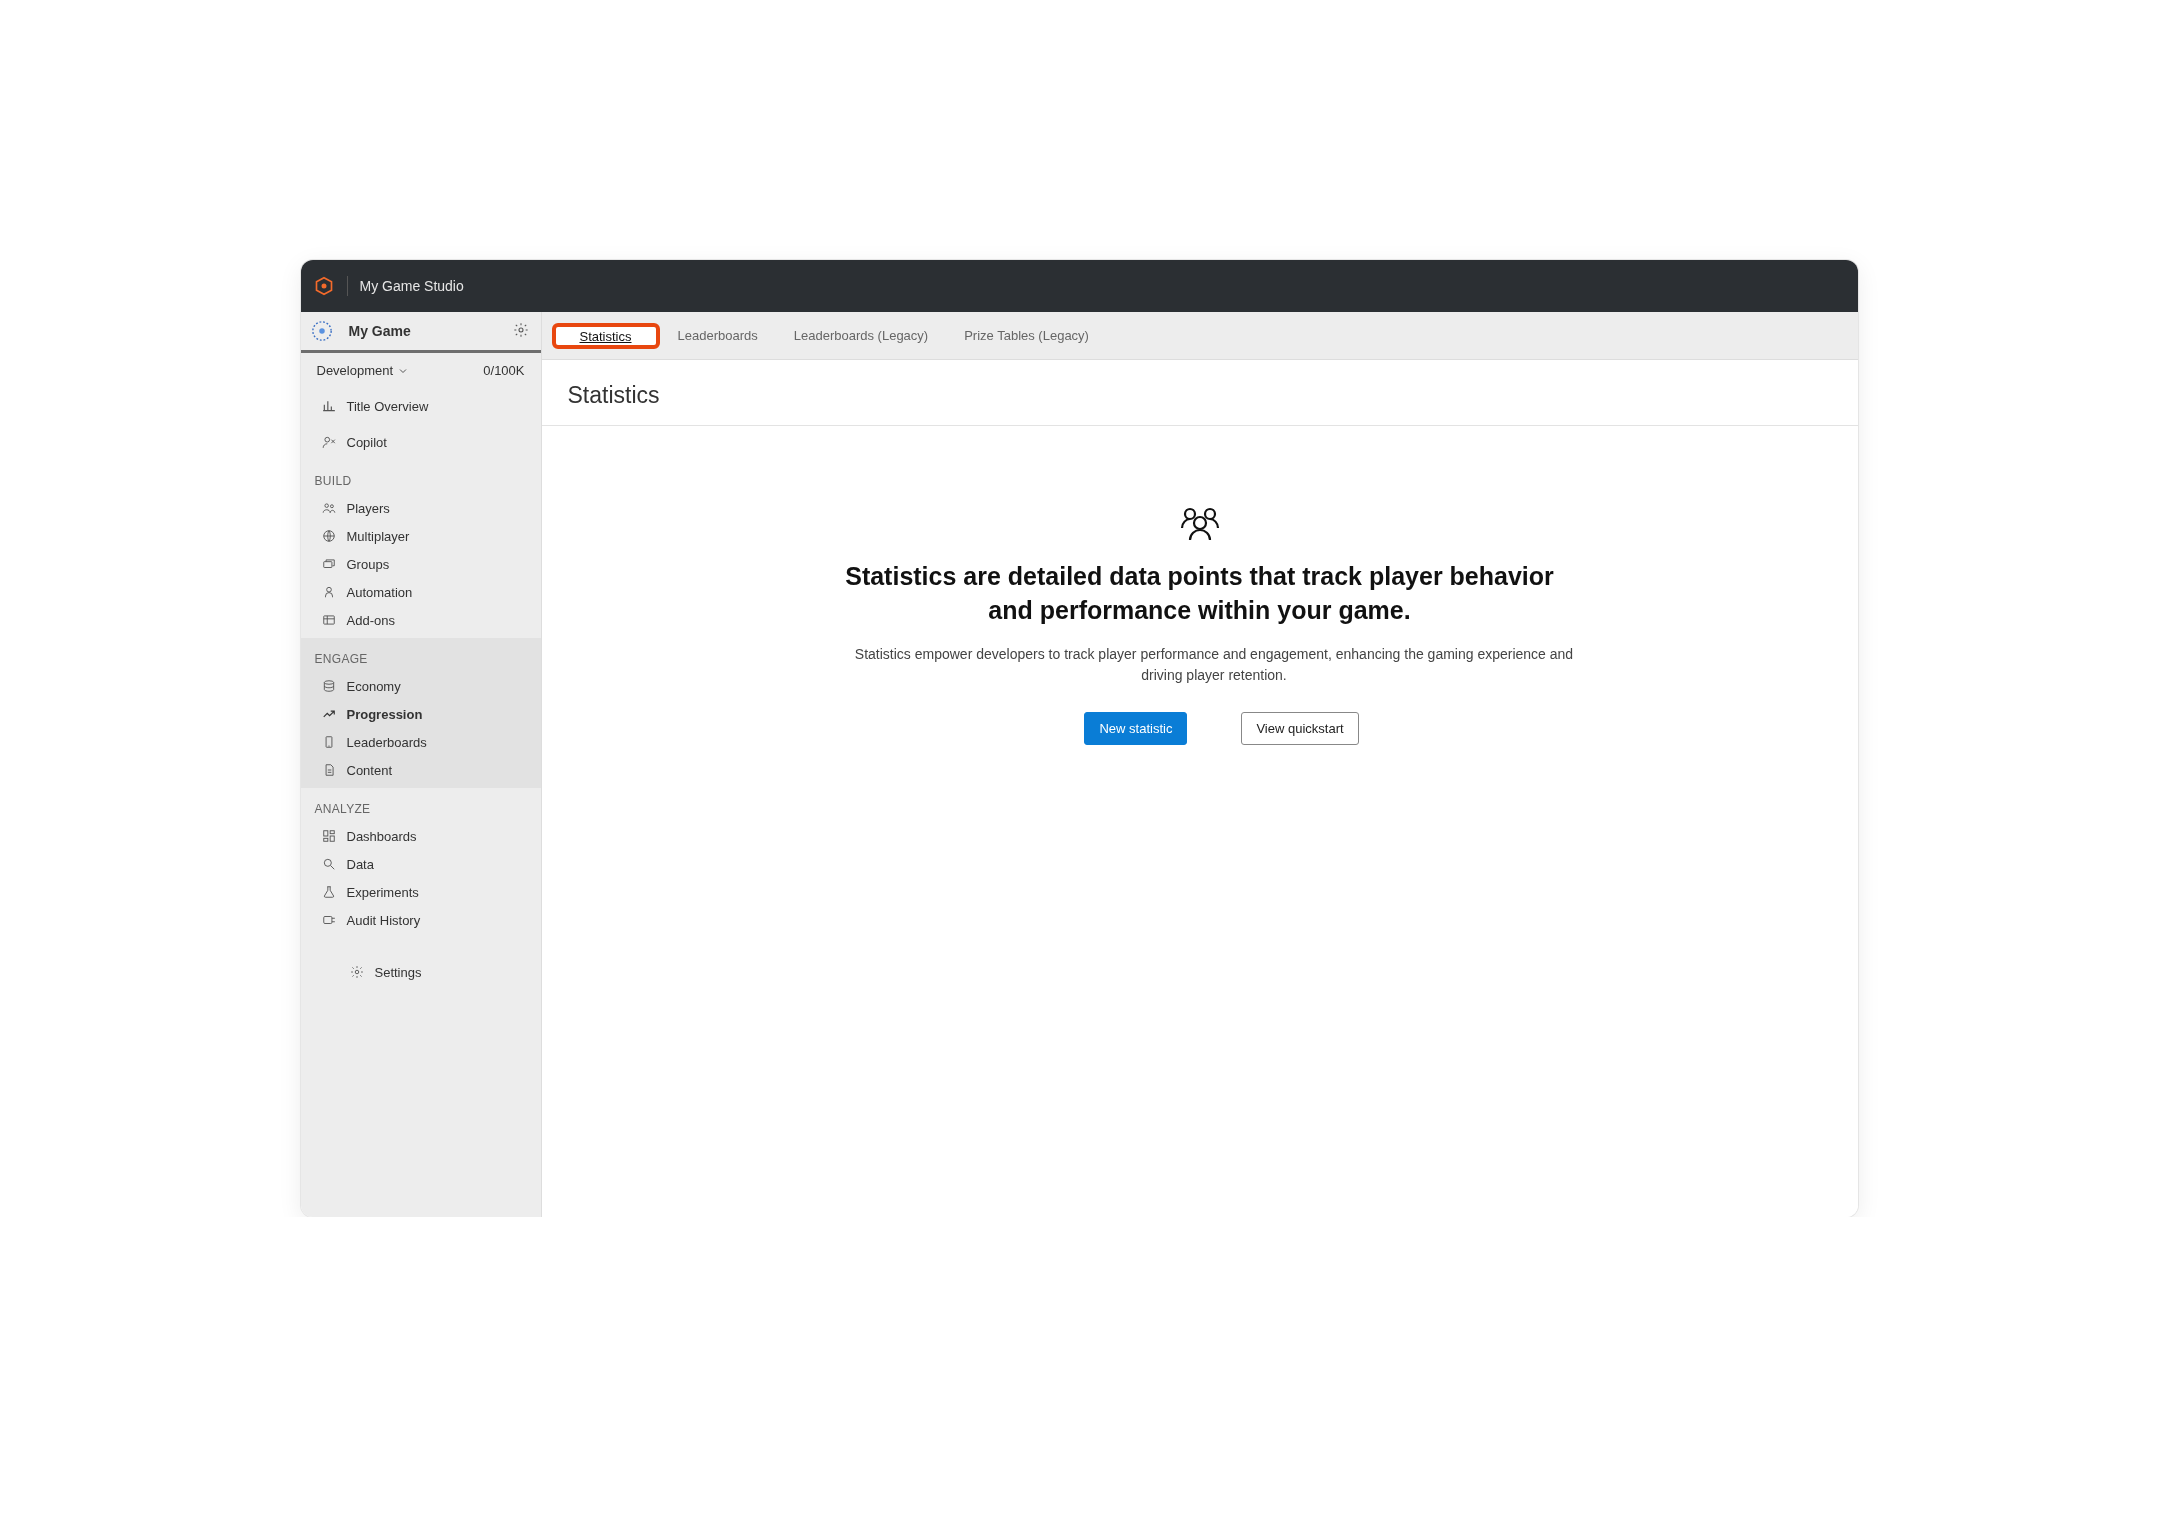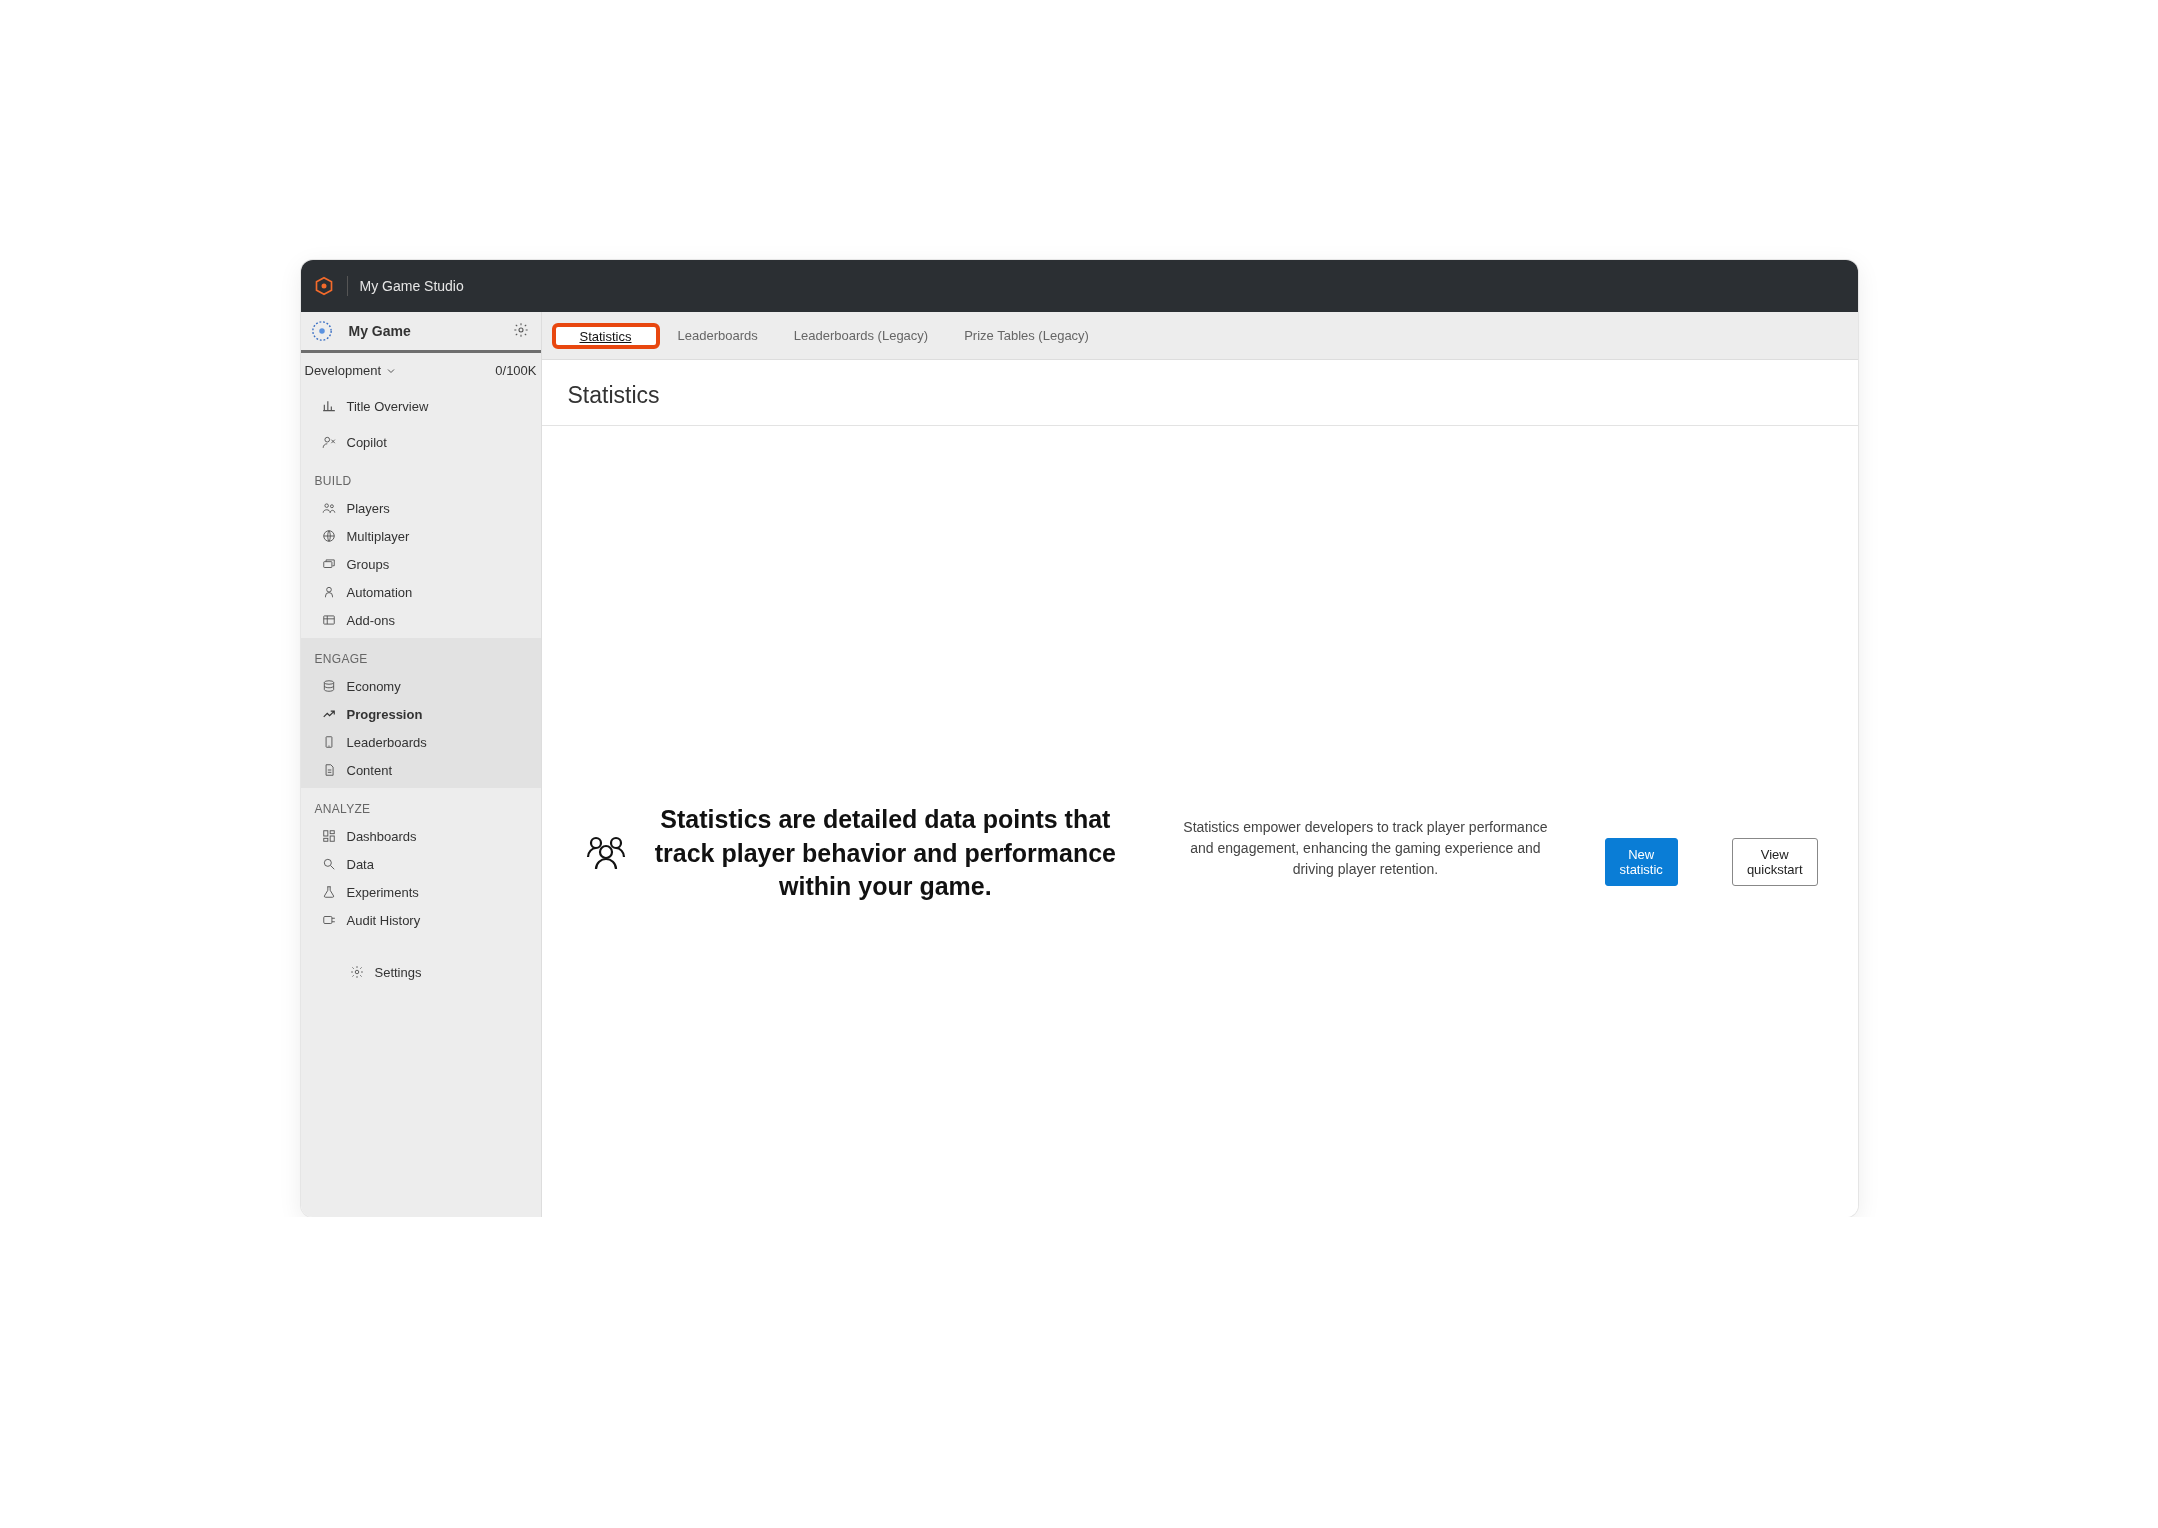--- a/index.html
+++ b/index.html
@@ -54,21 +54,21 @@
   border-bottom: 3px solid #6e6e6e;
 }
 .game-logo {
   width: 22px; height: 22px;
   display: flex; align-items: center; justify-content: center;
 }
 .game-name { font-weight: 700; font-size: 14px; flex: 1; }
 .gear-btn { color: #555; cursor: pointer; width: 18px; height: 18px; }
 .env-row {
   display: flex; align-items: center; justify-content: space-between;
-  padding: 10px 4px; font-size: 13px; color: #333;
+  padding: 10px 16px; font-size: 13px; color: #333;
 }
 .env-row .left { display: flex; align-items: center; gap: 4px; }
 .env-row .chev { color: #555; }
 .section-block { padding: 6px 0 4px 0; }
 .section-block.active { background: #e2e2e2; }
 .section-header {
   padding: 8px 14px 6px 14px;
   font-size: 12px; color: #666; letter-spacing: 0.3px;
 }
 .nav-item {
@@ -107,21 +107,21 @@
   background: #fff;
 }
 .tab-highlight .tab { padding: 8px 24px; }
 
 .page-title {
   font-size: 23px; color: #333; font-weight: 400;
   padding: 22px 26px 16px 26px;
 }
 .rule { height: 1px; background: #e3e3e3; margin: 0 0 0 0; }
 .empty {
-  flex: 1; display: flex; flex-direction: row; align-items: center;
+  flex: 1; display: flex; flex-direction: column; align-items: center;
   padding: 80px 40px 0 40px;
   text-align: center;
 }
 .empty-icon { margin-bottom: 18px; color: #111; }
 .empty-h1 {
   font-size: 25px; font-weight: 700; color: #111;
   max-width: 720px; line-height: 1.35; margin-bottom: 16px;
 }
 .empty-sub {
   font-size: 14px; color: #444; max-width: 720px; line-height: 1.5;

